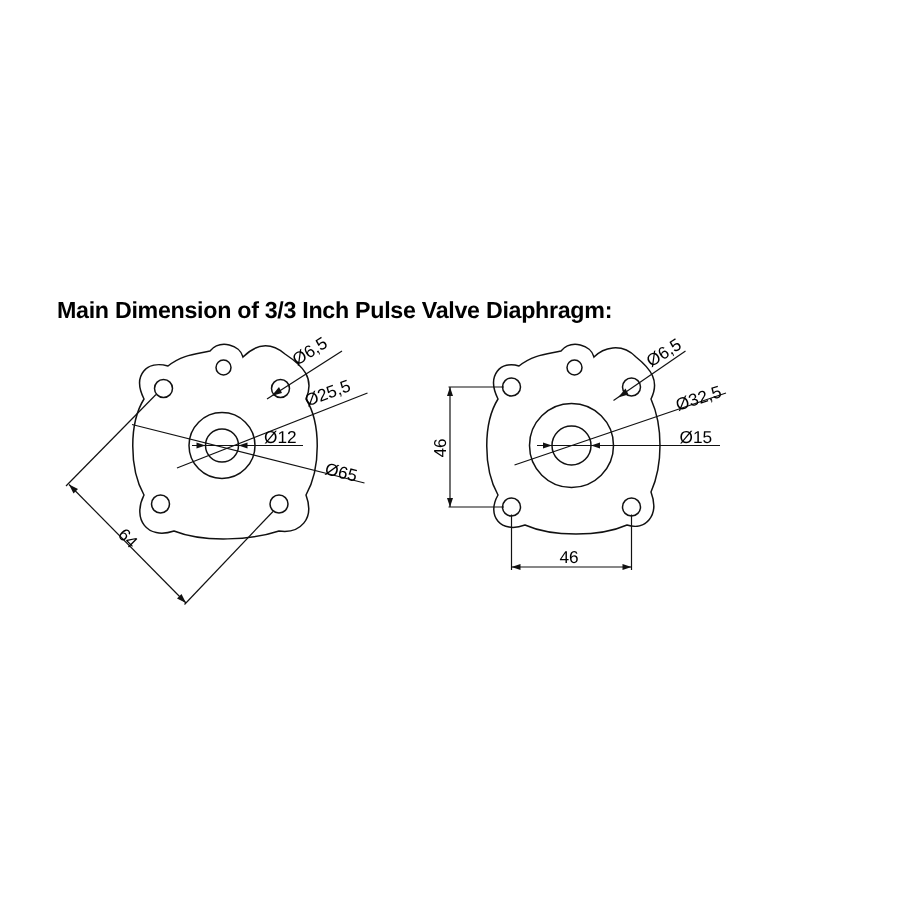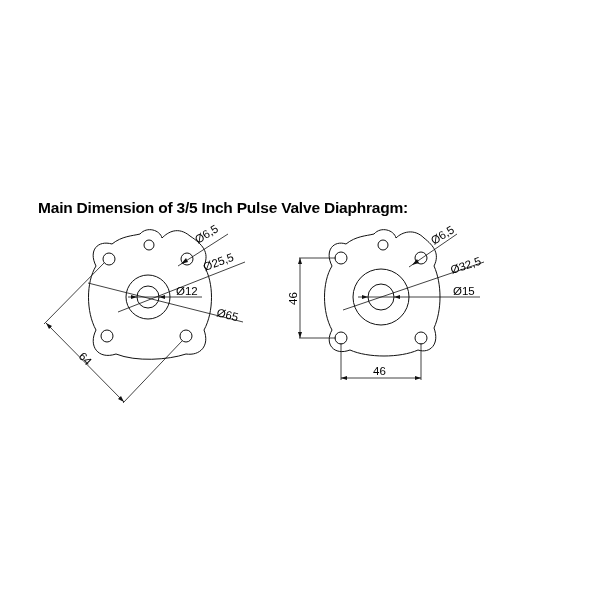--- a/index.html
+++ b/index.html
@@ -12,21 +12,21 @@
     }
     svg.drawing { position: absolute; left: 0; top: 0; width: 600px; height: 600px; }
     svg text { font-family: "Liberation Sans", sans-serif; font-size: 11.5px; fill: #000; }
     .outline { fill: none; stroke: #111; stroke-width: 1; }
     .dim { fill: none; stroke: #111; stroke-width: 0.8; }
     .arrow { fill: #111; }
   </style>
 </head>
 <body>
 
-<div class="title">Main Dimension of 3/5 Inch Pulse Valve Diaphragm:</div>
+<div class="title">Main Dimension of 3/3 Inch Pulse Valve Diaphragm:</div>
 
 <svg class="drawing" viewBox="0 0 600 600" xmlns="http://www.w3.org/2000/svg">
 
   <g>
 
     <path class="outline" d="M 140 234
          C 147 226, 160 230, 162 238
          C 168 232, 178 226, 190 236
          C 202 244, 210 252, 204 266
          C 214 282, 214 312, 204 330

